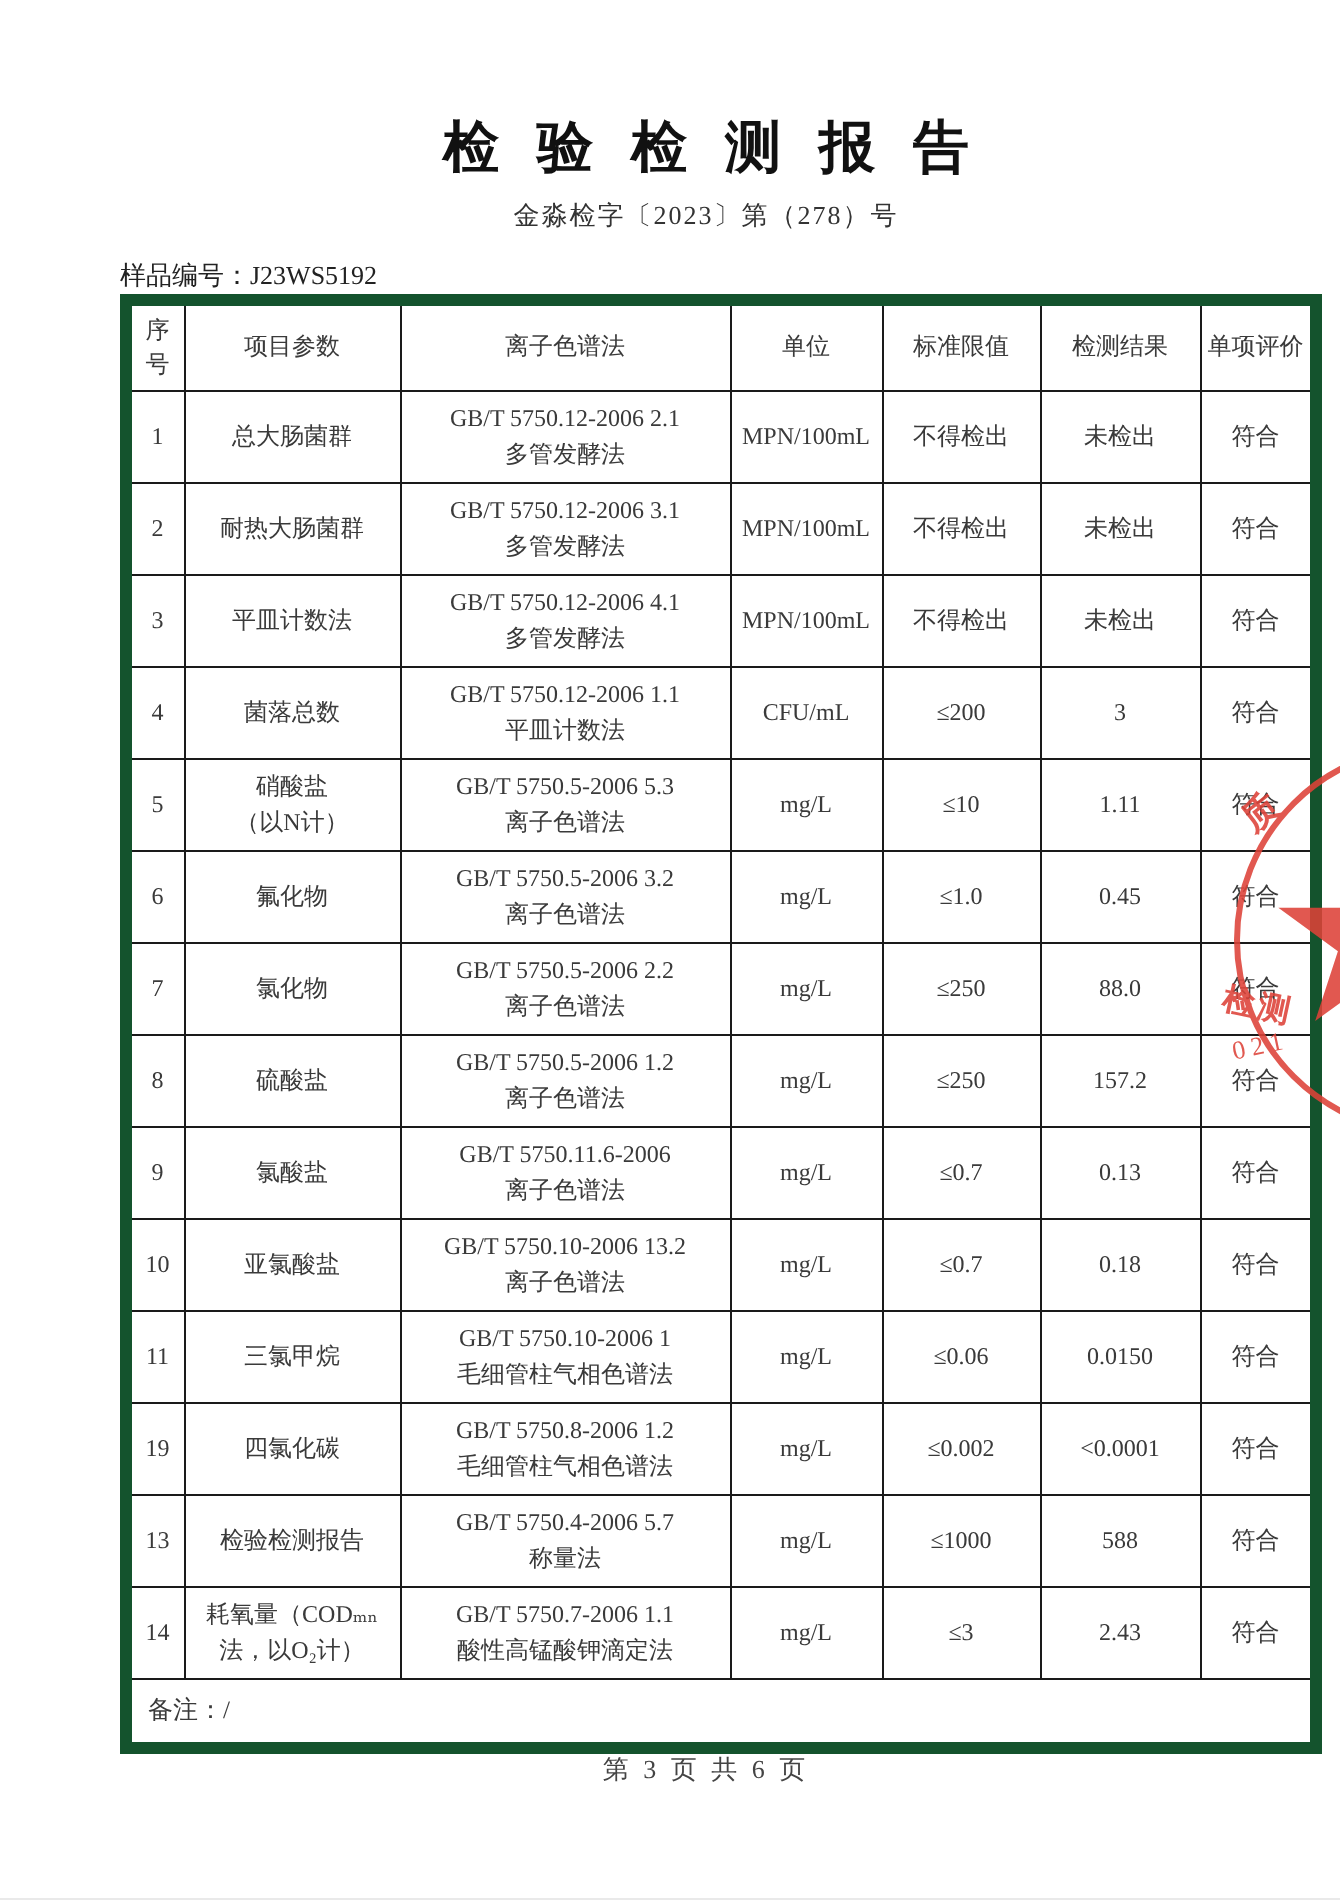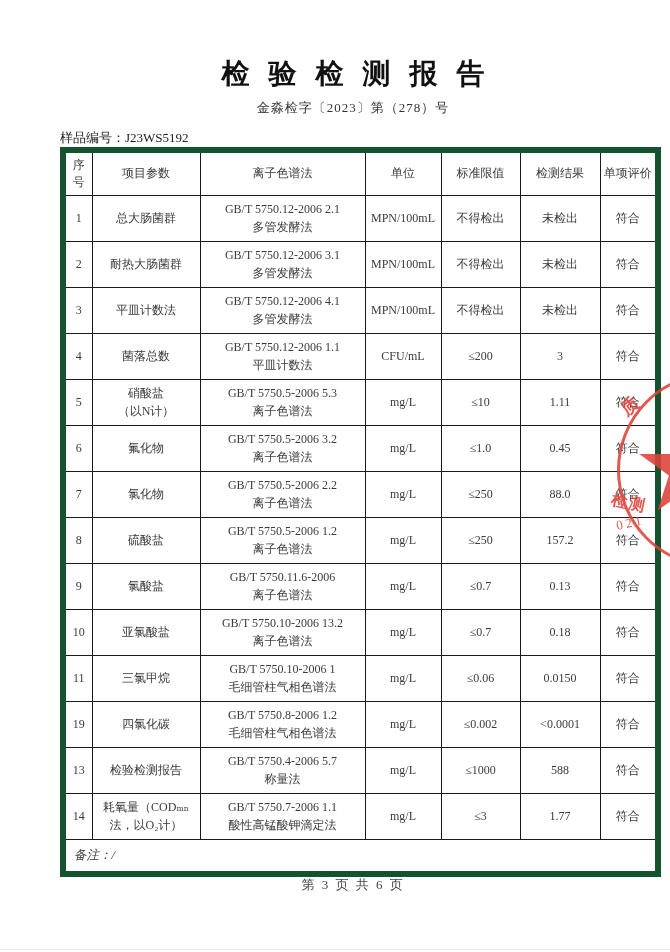--- a/index.html
+++ b/index.html
@@ -68,21 +68,20 @@
     line-height: 1.45;
     overflow: hidden;
   }
   table.report-table thead th { height: 40px; }
   table.report-table tbody td { height: 43px; }
   td.remark {
     height: 29px !important;
     text-align: left !important;
     padding-left: 8px !important;
     font-size: 12.5px;
-    font-style: italic;
   }
   .footer {
     position: absolute;
     top: 876px; left: 0; right: 0;
     text-align: center;
     font-size: 13px;
     letter-spacing: 2px;
     color: #444;
   }
   
@@ -350,21 +349,21 @@
           <td>
             <div>耗氧量（CODₘₙ</div>
             <div>法，以O₂计）</div>
           </td>
           <td>
             <div>GB/T 5750.7-2006 1.1</div>
             <div>酸性高锰酸钾滴定法</div>
           </td>
           <td>mg/L</td>
           <td>≤3</td>
-          <td>1.77</td>
+          <td>2.43</td>
           <td>符合</td>
         </tr>
       </tbody>
     <tbody>
       <tr>
         <td colspan="7" class="remark">
           <span>备注：</span><span>/</span>
         </td>
       </tr>
     </tbody>

